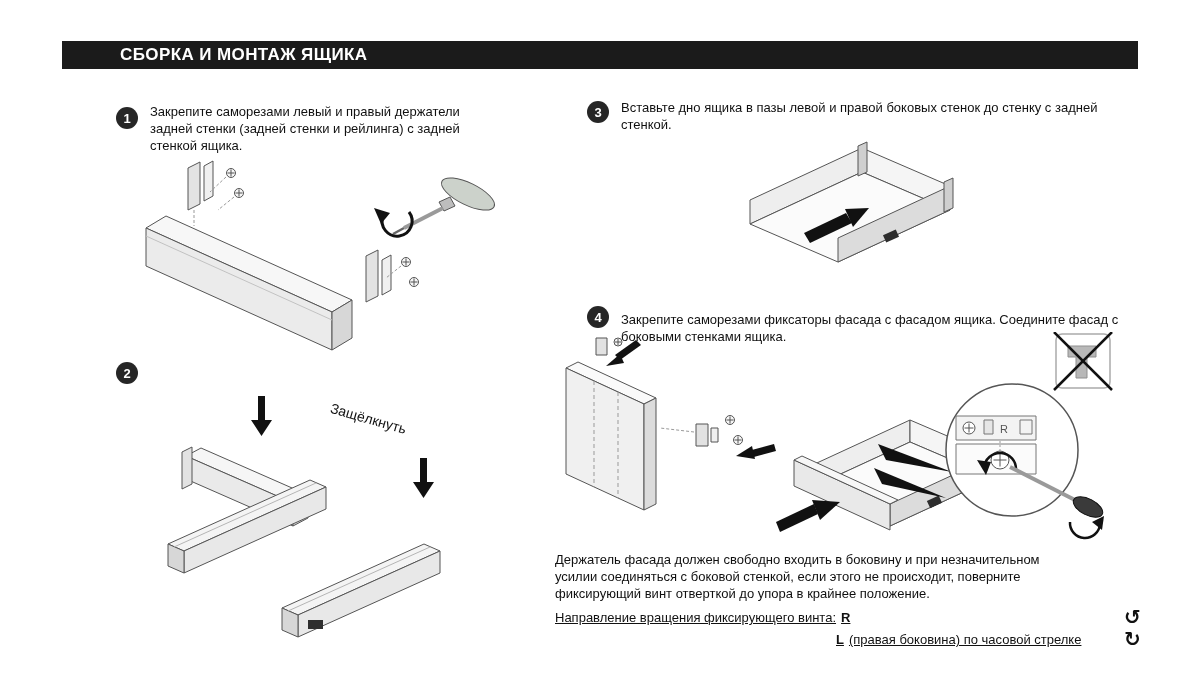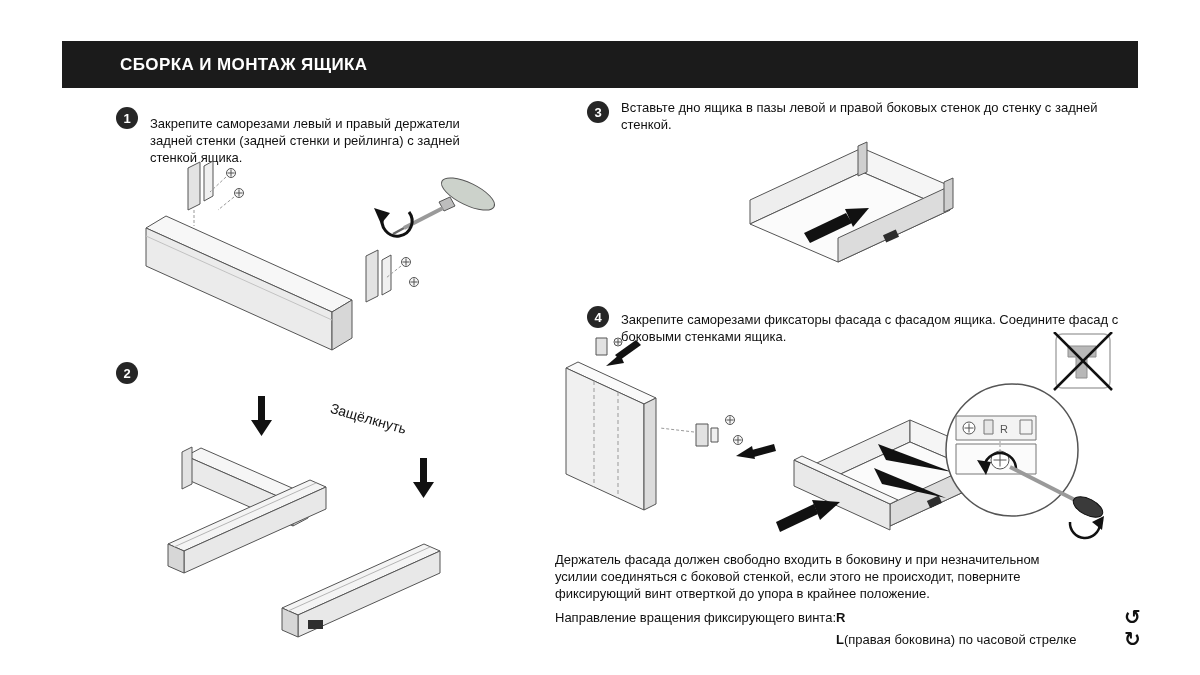--- a/index.html
+++ b/index.html
@@ -1,42 +1,42 @@
 <!DOCTYPE html>
 <html><head>
 <meta charset="utf-8">
 <style>
   html,body{margin:0;padding:0;}
   body{width:1200px;height:675px;background:#ffffff;font-family:"Liberation Sans","DejaVu Sans",sans-serif;color:#111;}
   .page{position:relative;width:1200px;height:675px;background:#fff;overflow:hidden;}
-  .header-bar{position:absolute;left:62px;top:41px;width:1076px;height:47px;background:#1b1b1b;display:flex;align-items:center;}
+  .header-bar{position:absolute;left:62px;top:41px;width:1076px;height:28px;background:#1b1b1b;display:flex;align-items:center;}
   .page-title{color:#fff;font-size:17px;font-weight:bold;letter-spacing:.4px;padding-left:58px;}
   .badge{position:absolute;width:22px;height:22px;border-radius:50%;background:#262626;color:#fff;font-size:13px;font-weight:bold;display:flex;align-items:center;justify-content:center;}
   .step-text{position:absolute;font-size:13px;line-height:1.3;color:#101010;}
   .illus{position:absolute;}
   .illus svg{display:block;}
   .snap-label{position:absolute;font-size:14px;color:#101010;transform:rotate(16deg);transform-origin:0 0;white-space:nowrap;}
   .note-text{position:absolute;font-size:13px;line-height:1.32;color:#101010;}
   .direction{position:absolute;left:555px;top:609px;width:565px;font-size:13px;}
-  .dir-line{display:flex;white-space:nowrap;margin-bottom:4px;line-height:1.4;}
+  .dir-line{display:flex;gap:5px;white-space:nowrap;margin-bottom:4px;line-height:1.4;text-decoration:underline;}
   .dir-line2{padding-left:281px;}
   .dir-key{font-weight:bold;}
   .rot-icon{position:absolute;font-size:20px;line-height:1;color:#111;font-weight:bold;font-family:"DejaVu Sans",sans-serif;}
 </style>
 </head>
 <body>
 
 <div class="page">
 
   <div class="header-bar">
     <span class="page-title">СБОРКА И МОНТАЖ ЯЩИКА</span>
   </div>
 
   <div class="badge" style="left:116px;top:107px;">1</div>
-  <div class="step-text" style="left:150px;top:116px;width:338px;">Закрепите саморезами левый и правый держатели задней стенки (задней стенки и рейлинга) с задней стенкой ящика.</div>
+  <div class="step-text" style="left:150px;top:104px;width:338px;">Закрепите саморезами левый и правый держатели задней стенки (задней стенки и рейлинга) с задней стенкой ящика.</div>
   <div class="illus" style="left:138px;top:156px;">
     <svg width="370" height="205" viewBox="0 0 370 205">
       <g stroke="#555" stroke-width="1" fill="none" stroke-linejoin="round">
         <g>
           <polygon points="50,12 62,6 62,48 50,54" fill="#e3e3e3"></polygon>
           <polygon points="66,10 75,5 75,40 66,45" fill="#f0f0f0"></polygon>
           <line x1="56" y1="54" x2="56" y2="70" stroke-dasharray="3 2" stroke="#999"></line>
         </g>
         <g fill="#f6f6f6">
           <circle cx="93" cy="17" r="4.5"></circle>

